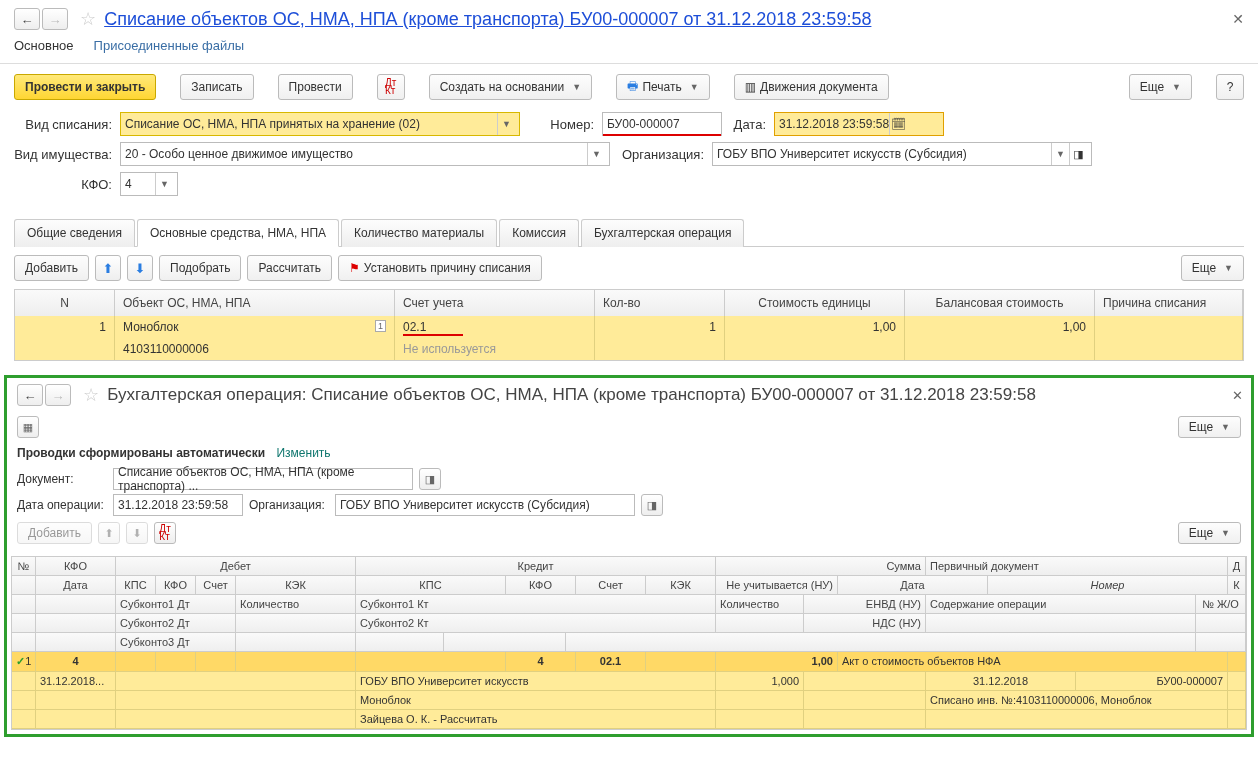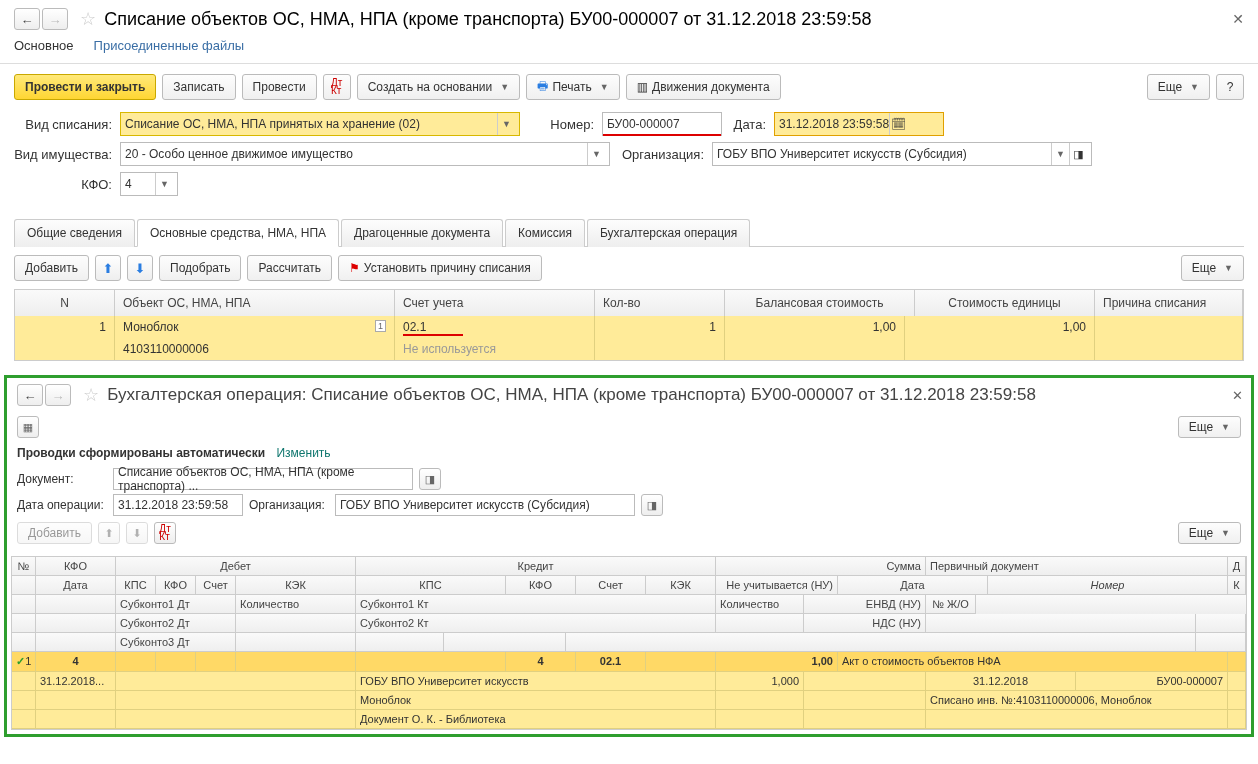--- a/index.html
+++ b/index.html
@@ -4,29 +4,29 @@
 <style>
 * { box-sizing: border-box; font-family: Arial, sans-serif; }
 body { margin: 0; padding: 0; background: #fff; font-size: 12px; color: #333; }
 .window { width: 1258px; height: 764px; position: relative; }
 
 
 .titlebar { display: flex; align-items: center; padding: 8px 10px 4px 14px; }
 .nav-btn { width: 26px; height: 22px; border: 1px solid #bbb; background: linear-gradient(#fff,#eee); border-radius: 3px; margin-right: 2px; display: flex; align-items: center; justify-content: center; cursor: pointer; font-size: 13px; color: #444; }
 .nav-btn.disabled { color: #bbb; cursor: default; }
 .star { margin: 0 8px 0 10px; color: #ccc; font-size: 18px; cursor: pointer; }
-.title { font-size: 18px; color: #000000; flex: 1; }
+.title { font-size: 18px; color: #1d4ed8; flex: 1; text-decoration: underline; }
 .close-x { font-size: 14px; color: #666; cursor: pointer; margin-right: 4px; }
 
 .subnav { padding: 4px 14px 10px; display: flex; gap: 20px; font-size: 13px; border-bottom: 1px solid #ddd; }
 .subnav a { color: #3a6ea5; text-decoration: none; cursor: pointer; }
 .subnav .active { color: #333; }
 
 
-.cmdbar { padding: 10px 14px; display: flex; align-items: center; gap: 6px; }
+.cmdbar { padding: 10px 14px; display: flex; align-items: center; gap: 24px; }
 .btn { height: 26px; padding: 0 10px; border: 1px solid #bbb; background: linear-gradient(#fdfdfd,#f0f0f0); border-radius: 3px; display: inline-flex; align-items: center; cursor: pointer; font-size: 12px; color: #333; gap: 4px; }
 .btn-primary { background: linear-gradient(#ffe97a,#ffd633); border-color: #c9a800; font-weight: bold; }
 .btn .drop { margin-left: 4px; font-size: 9px; color: #666; }
 .btn-icon { width: 28px; padding: 0; justify-content: center; }
 .spacer { flex: 1; }
 .dtkt { color: #c00; font-size: 10px; line-height: 8px; }
 .printer { color: #2a7de1; }
 
 
 .form-area { padding: 2px 14px 8px; }
@@ -163,21 +163,21 @@
       <div class="input" style="width:58px;">
         <span>4</span>
         <span class="drop-btn">▼</span>
       </div>
     </div>
   </div>
 
   <div class="tabs">
     <div class="tab">Общие сведения</div>
     <div class="tab active">Основные средства, НМА, НПА</div>
-    <div class="tab">Драгоценные документа</div>
+    <div class="tab">Количество материалы</div>
     <div class="tab">Комиссия</div>
     <div class="tab">Бухгалтерская операция</div>
   </div>
 
   <div class="tbl-toolbar">
     <div class="btn">Добавить</div>
     <div class="arrow-btn">⬆</div>
     <div class="arrow-btn">⬇</div>
     <div class="btn">Подобрать</div>
     <div class="btn">Рассчитать</div>
@@ -191,22 +191,22 @@
         <span class="drop">▼</span>
       </div>
   </div>
 
   <div class="tbl">
     <div class="tbl-head">
       <div style="width:100px; text-align:center;">N</div>
       <div style="width:280px;">Объект ОС, НМА, НПА</div>
       <div style="width:200px;">Счет учета</div>
       <div style="width:130px;">Кол-во</div>
+      <div style="width:180px; text-align:center;">Стоимость единицы</div>
       <div style="width:190px; text-align:center;">Балансовая стоимость</div>
-      <div style="width:180px; text-align:center;">Стоимость единицы</div>
       <div style="flex:1;">Причина списания</div>
     </div>
     <div class="tbl-row">
       <div style="width:100px; text-align:right;">1</div>
       <div style="width:280px; position:relative;"><span>Моноблок</span><span class="inbadge">1</span></div>
       <div style="width:200px;" class="redfield">02.1</div>
       <div style="width:130px; text-align:right;">1</div>
       <div style="width:180px; text-align:right;">1,00</div>
       <div style="width:190px; text-align:right;">1,00</div>
       <div style="flex:1;"></div>
@@ -304,20 +304,21 @@
       </div>
 
       <div class="hrow">
         <div style="width:24px;"></div>
         <div style="width:80px;"></div>
         <div style="width:120px; justify-content:flex-start;">Субконто1 Дт</div>
         <div style="width:120px; justify-content:flex-start;">Количество</div>
         <div style="width:360px; justify-content:flex-start;">Субконто1 Кт</div>
         <div style="width:88px; justify-content:flex-start;">Количество</div>
         <div style="width:122px; justify-content:flex-end;">ЕНВД (НУ)</div>
+        <div style="flex:1; justify-content:flex-start;">Содержание операции</div>
         <div style="width:50px;">№ Ж/О</div>
       </div>
       <div class="hrow">
         <div style="width:24px;"></div>
         <div style="width:80px;"></div>
         <div style="width:120px; justify-content:flex-start;">Субконто2 Дт</div>
         <div style="width:120px;"></div>
         <div style="width:360px; justify-content:flex-start;">Субконто2 Кт</div>
         <div style="width:88px;"></div>
         <div style="width:122px; justify-content:flex-end;">НДС (НУ)</div>
@@ -368,21 +369,21 @@
         <div style="width:360px;">Моноблок</div>
         <div style="width:88px;"></div>
           <div style="width:122px;"></div>
         <div style="flex:1;">Списано инв. №:4103110000006, Моноблок</div>
         <div style="width:18px;"></div>
       </div>
       <div class="drow">
         <div style="width:24px;"></div>
           <div style="width:80px;"></div>
           <div style="width:240px;"></div>
-        <div style="width:360px;">Документ О. К. - Библиотека</div>
+        <div style="width:360px;">Зайцева О. К. - Рассчитать</div>
         <div style="width:88px;"></div>
           <div style="width:122px;"></div>
         <div style="flex:1;"></div>
           <div style="width:18px;"></div>
       </div>
     </div>
   </div>
 
 </div>
 

